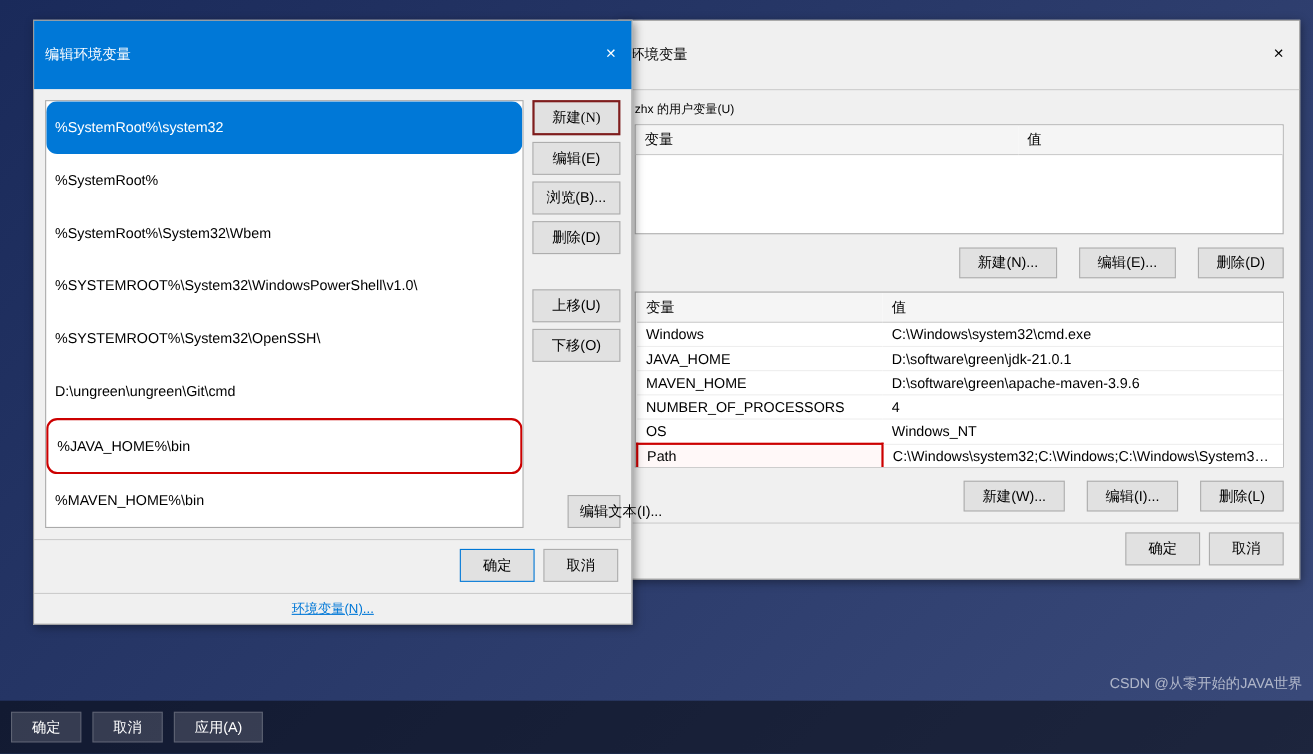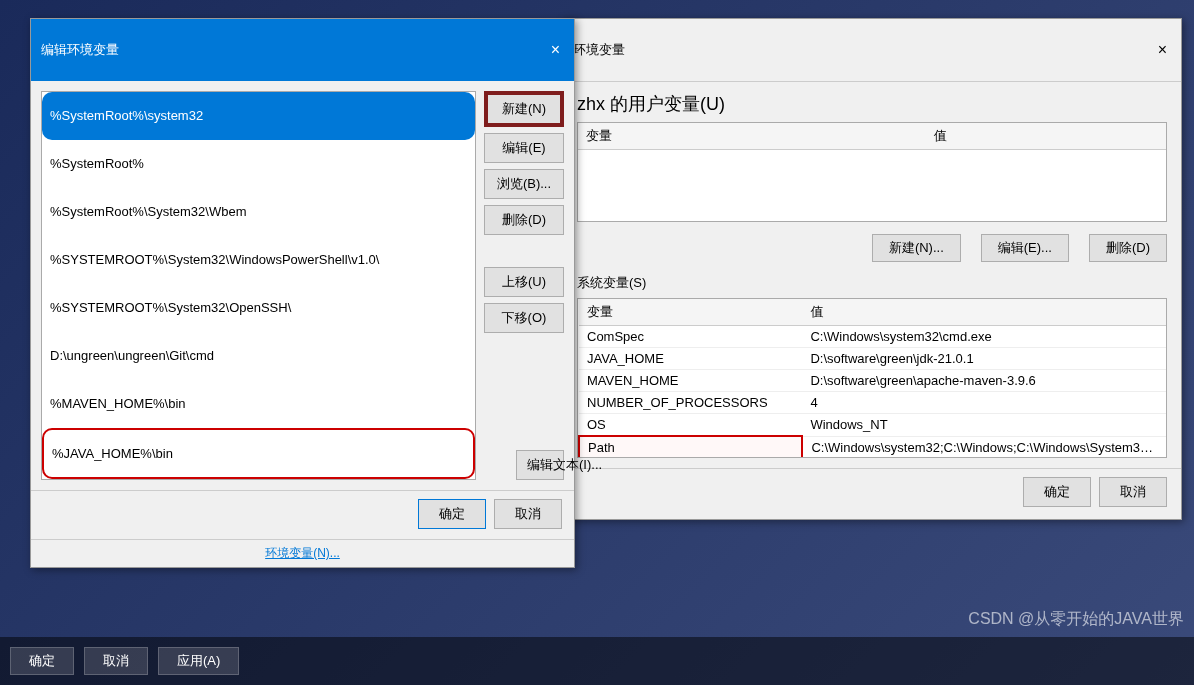--- a/index.html
+++ b/index.html
@@ -45,21 +45,21 @@
       cursor: pointer;
       font-family: inherit;
     }
 
     
     .watermark {
       position: absolute;
       bottom: 55px;
       right: 10px;
       color: rgba(255,255,255,0.6);
-      font-size: 16px;
+      font-size: 13px;
       z-index: 2;
     }
 
     
     .arrow-container {
       position: absolute;
       left: 420px;
       top: 400px;
       z-index: 5;
       pointer-events: none;
@@ -152,22 +152,23 @@
       border: 1px solid #adadad;
       padding: 5px 10px;
       font-size: 13px;
       cursor: pointer;
       text-align: center;
       font-family: inherit;
       white-space: nowrap;
     }
 
     .dialog-btn.highlighted {
-      border: 4px solid #7f1d1d;
+      border: 2px solid #7f1d1d;
       background: #e1e1e1;
+      font-family: Liberation Serif, serif;
     }
 
     .btn-spacer {
       height: 20px;
     }
 
     
     .dialog-footer {
       display: flex;
       justify-content: flex-end;
@@ -224,21 +225,21 @@
 
     .env-var-dialog .dialog-close-btn {
       color: #000;
     }
 
     .env-section {
       padding: 10px 14px 6px;
     }
 
     .env-section-title {
-      font-size: 18px;
+      font-size: 11px;
       margin-bottom: 6px;
     }
 
     .env-table-container {
       border: 1px solid #aaa;
       background: #fff;
       min-height: 100px;
     }
 
     .env-table {
@@ -355,22 +356,22 @@
 
   <div class="dialog-content">
 
     <div class="path-list" id="path-list-container">
     <div class="path-list-item selected">%SystemRoot%\system32</div>
         <div class="path-list-item">%SystemRoot%</div>
         <div class="path-list-item">%SystemRoot%\System32\Wbem</div>
         <div class="path-list-item">%SYSTEMROOT%\System32\WindowsPowerShell\v1.0\</div>
         <div class="path-list-item">%SYSTEMROOT%\System32\OpenSSH\</div>
         <div class="path-list-item">D:\ungreen\ungreen\Git\cmd</div>
+        <div class="path-list-item highlighted">%JAVA_HOME%\bin</div>
         <div class="path-list-item">%MAVEN_HOME%\bin</div>
-        <div class="path-list-item highlighted">%JAVA_HOME%\bin</div>
       </div>
 
     <div class="buttons-panel">
       <button class="dialog-btn highlighted">新建(N)</button>
       <button class="dialog-btn">编辑(E)</button>
       <button class="dialog-btn">浏览(B)...</button>
       <button class="dialog-btn">删除(D)</button>
       <div class="btn-spacer"></div>
       <button class="dialog-btn">上移(U)</button>
       <button class="dialog-btn">下移(O)</button>
@@ -422,32 +423,31 @@
     </div>
   </div>
 
   <div class="env-table-buttons">
     <button class="env-table-btn">新建(N)...</button>
     <button class="env-table-btn">编辑(E)...</button>
     <button class="env-table-btn">删除(D)</button>
   </div>
 
   <div class="sys-var-section">
-    <div class="sys-var-title">系统变量(S)</div>
     <div class="sys-table-container">
       <table class="env-table">
         <thead>
           <tr>
             <th>变量</th>
             <th>值</th>
           </tr>
         </thead>
         <tbody id="sys-var-tbody">
         <tr>
-              <td style="min-width: 160px;">ComSpec</td>
+              <td style="min-width: 160px;">Windows</td>
               <td class="cell-truncate">C:\Windows\system32\cmd.exe</td>
             </tr>
             <tr>
               <td style="min-width: 160px;">JAVA_HOME</td>
               <td class="cell-truncate">D:\software\green\jdk-21.0.1</td>
             </tr>
             <tr>
               <td style="min-width: 160px;">MAVEN_HOME</td>
               <td class="cell-truncate">D:\software\green\apache-maven-3.9.6</td>
             </tr>
@@ -461,20 +461,25 @@
             </tr>
             <tr class="highlighted">
               <td style="min-width: 160px; border: 2px solid rgb(204, 0, 0); background-color: rgb(255, 248, 248);">Path</td>
               <td class="cell-truncate">C:\Windows\system32;C:\Windows;C:\Windows\System32\Wb...</td>
             </tr>
           </tbody>
       </table>
     </div>
   </div>
 
+  <div class="env-table-buttons">
+    <button class="env-table-btn">新建(W)...</button>
+    <button class="env-table-btn">编辑(I)...</button>
+    <button class="env-table-btn">删除(L)</button>
+  </div>
 
   <div class="env-var-footer">
     <button class="env-var-footer-btn">确定</button>
     <button class="env-var-footer-btn">取消</button>
   </div>
 </div>
 
 <div class="taskbar">
   <button class="taskbar-btn">确定</button>
   <button class="taskbar-btn">取消</button>

